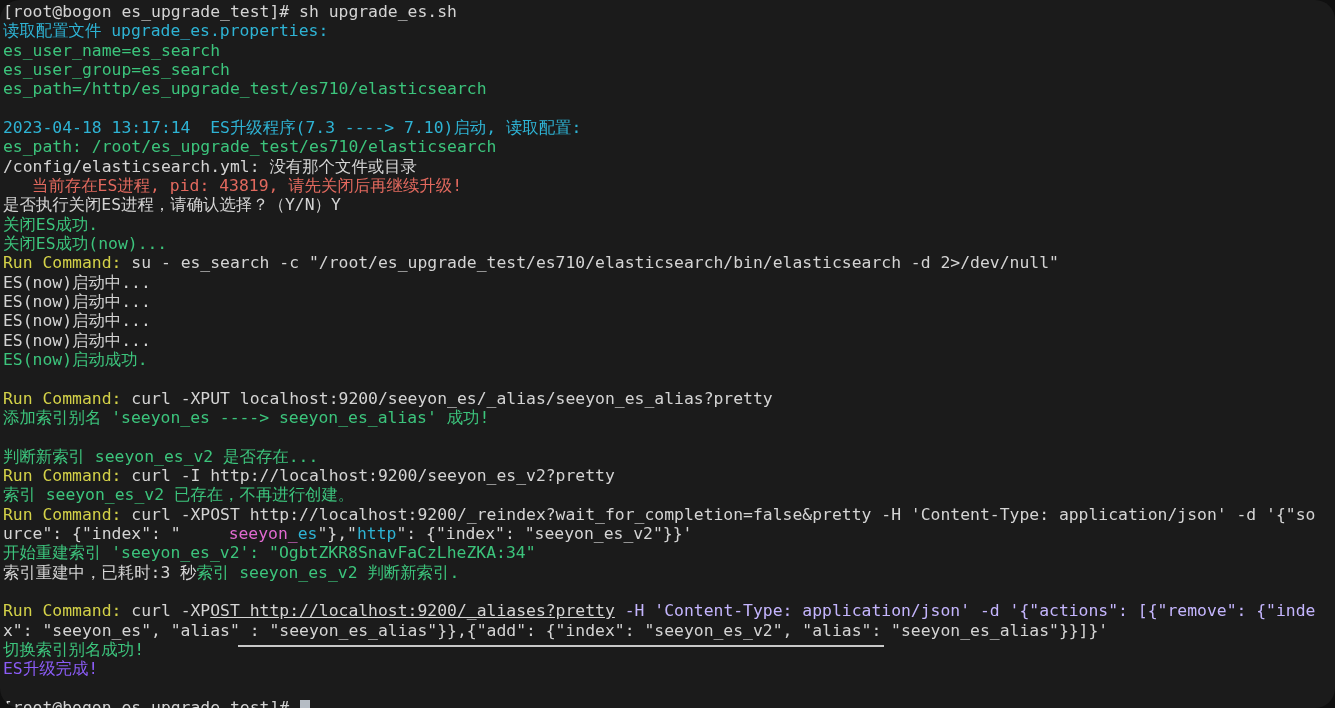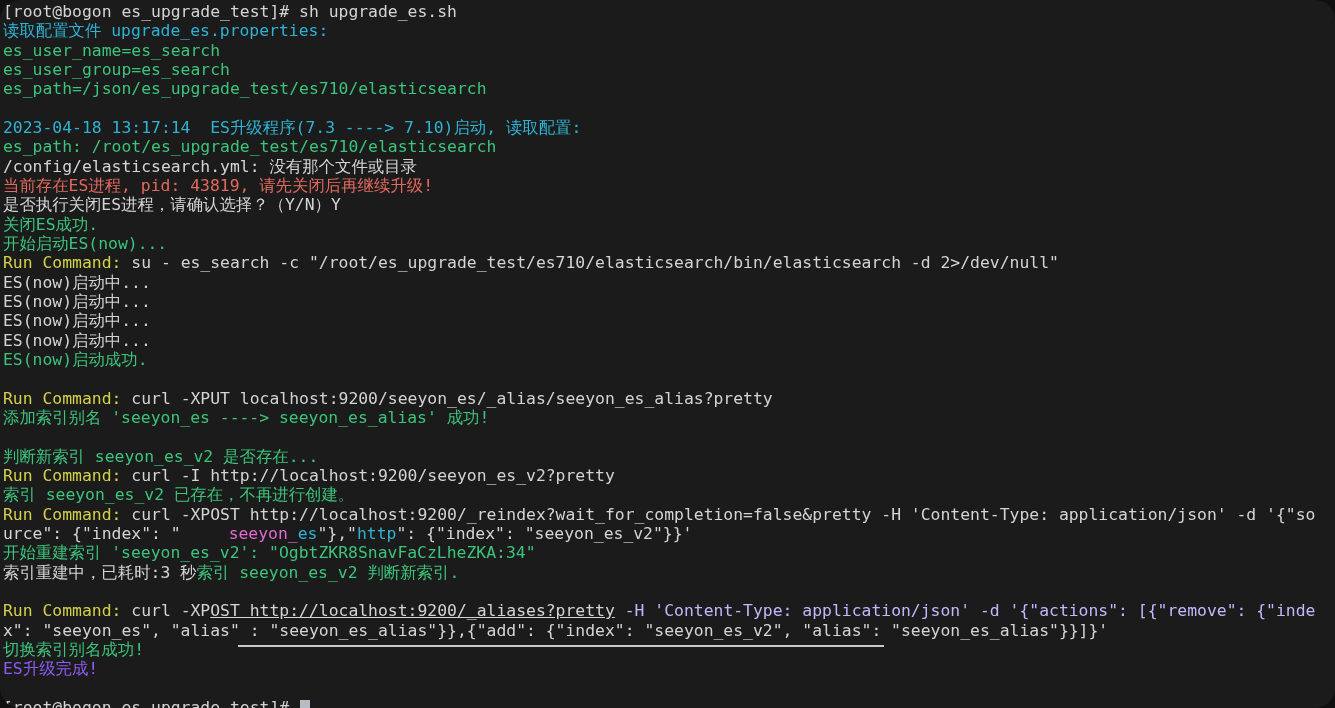--- a/index.html
+++ b/index.html
@@ -39,29 +39,29 @@
 </style>
 </head>
 <body>
 
 <div class="terminal" style="background: rgb(27, 27, 27);">
   <div>
       <div class="line"><span style="color: rgb(212, 212, 212);">[root@bogon es_upgrade_test]# sh upgrade_es.sh</span></div>
       <div class="line"><span style="color: rgb(46, 179, 212);">读取配置文件 upgrade_es.properties:</span></div>
       <div class="line"><span style="color: rgb(60, 196, 124);">es_user_name=es_search</span></div>
       <div class="line"><span style="color: rgb(60, 196, 124);">es_user_group=es_search</span></div>
-      <div class="line"><span style="color: rgb(60, 196, 124);">es_path=/json/es_upgrade_test/es710/elasticsearch</span></div>
+      <div class="line"><span style="color: rgb(60, 196, 124);">es_path=/http/es_upgrade_test/es710/elasticsearch</span></div>
       <div class="line">&nbsp;</div>
       <div class="line"><span style="color: rgb(46, 179, 212);">2023-04-18 13:17:14  ES升级程序(7.3 ----&gt; 7.10)启动, 读取配置:</span></div>
       <div class="line"><span style="color: rgb(60, 196, 124);">es_path: /root/es_upgrade_test/es710/elasticsearch</span></div>
       <div class="line"><span style="color: rgb(212, 212, 212);">/config/elasticsearch.yml: 没有那个文件或目录</span></div>
-      <div class="line"><span style="color: rgb(226, 105, 94);">当前存在ES进程, pid: 43819, 请先关闭后再继续升级!</span></div>
+      <div class="line"><span style="color: rgb(226, 105, 94); margin-left: 29px;">当前存在ES进程, pid: 43819, 请先关闭后再继续升级!</span></div>
       <div class="line"><span style="color: rgb(212, 212, 212);">是否执行关闭ES进程，请确认选择？（Y/N）Y</span></div>
       <div class="line"><span style="color: rgb(60, 196, 124);">关闭ES成功.</span></div>
-      <div class="line"><span style="color: rgb(60, 196, 124);">开始启动ES(now)...</span></div>
+      <div class="line"><span style="color: rgb(60, 196, 124);">关闭ES成功(now)...</span></div>
       <div class="line"><span style="color: rgb(211, 209, 72);">Run Command:</span><span style="color: rgb(212, 212, 212);"> su - es_search -c "/root/es_upgrade_test/es710/elasticsearch/bin/elasticsearch -d 2&gt;/dev/null"</span></div>
       <div class="line"><span style="color: rgb(212, 212, 212);">ES(now)启动中...</span></div>
       <div class="line"><span style="color: rgb(212, 212, 212);">ES(now)启动中...</span></div>
       <div class="line"><span style="color: rgb(212, 212, 212);">ES(now)启动中...</span></div>
       <div class="line"><span style="color: rgb(212, 212, 212);">ES(now)启动中...</span></div>
       <div class="line"><span style="color: rgb(60, 196, 124);">ES(now)启动成功.</span></div>
       <div class="line">&nbsp;</div>
       <div class="line"><span style="color: rgb(211, 209, 72);">Run Command:</span><span style="color: rgb(212, 212, 212);"> curl -XPUT localhost:9200/seeyon_es/_alias/seeyon_es_alias?pretty</span></div>
       <div class="line"><span style="color: rgb(60, 196, 124);">添加索引别名 'seeyon_es ----&gt; seeyon_es_alias' 成功!</span></div>
       <div class="line">&nbsp;</div>

